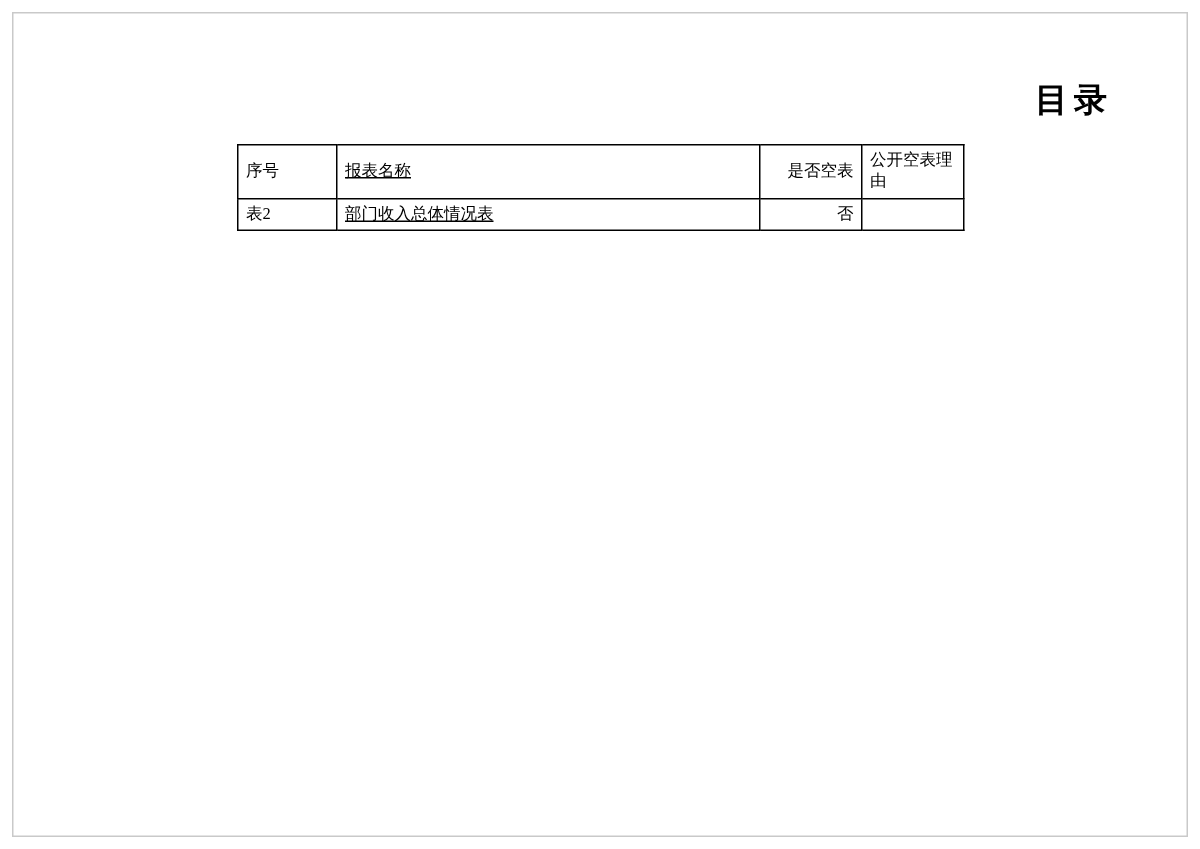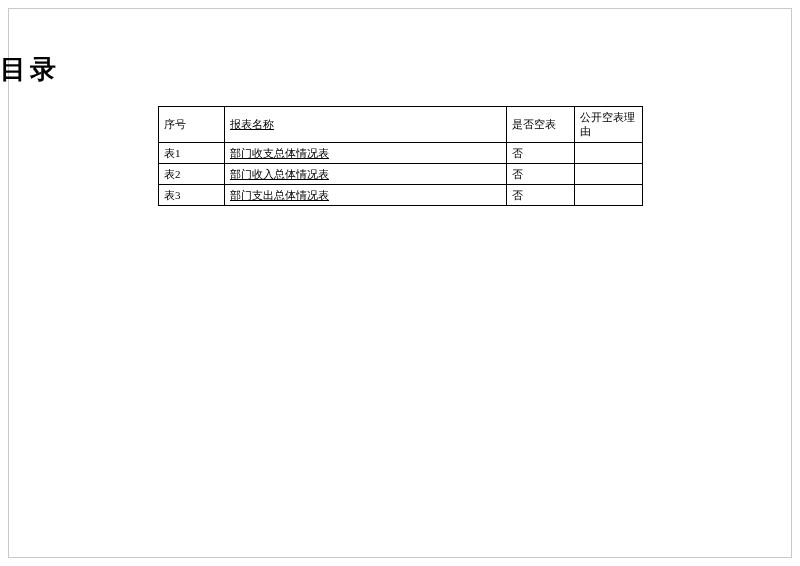--- a/index.html
+++ b/index.html
@@ -29,30 +29,30 @@
     height: 550px;
     border: 1px solid #c9c9c9;
     box-sizing: border-box;
     pointer-events: none;
   }
   .doc-title {
     position: absolute;
     left: 0;
     top: 52px;
     width: 742px;
-    text-align: left;
-    font-size: 26px;
+    text-align: right;
+    font-size: 22px;
     font-weight: bold;
     letter-spacing: 4px;
     font-family: "Liberation Serif", "DejaVu Serif", serif;
   }
   .table-wrap {
     position: absolute;
     left: 158px;
-    top: 106px;
+    top: 96px;
     width: 484px;
   }
   table.catalog {
     border-collapse: collapse;
     width: 484px;
     table-layout: fixed;
     font-size: 11px;
   }
   table.catalog td, table.catalog th {
     border: 1px solid #000000;
@@ -63,21 +63,21 @@
     font-family: "Liberation Serif", "DejaVu Serif", serif;
     vertical-align: middle;
     height: 17px;
     box-sizing: border-box;
   }
   table.catalog thead td {
     height: 25px;
   }
   .col-no { width: 66px; }
   .col-name { width: 282px; text-decoration: underline; }
-  .col-empty { width: 68px; text-align: left; }
+  .col-empty { width: 68px; text-align: right; }
   .col-reason { width: 68px; }
   .cell-left { text-align: left; }
 </style>
 </head>
 <body>
 
 <div class="page">
   <div class="page-border"></div>
 
   <div class="doc-title">目录</div>
@@ -87,33 +87,21 @@
       <thead>
         <tr>
           <td class="col-no cell-left">序号</td>
           <td class="col-name cell-left">报表名称</td>
           <td class="col-empty">是否空表</td>
           <td class="col-reason cell-left">公开空表理由</td>
         </tr>
       </thead>
       <tbody>
         <tr>
-          <td class="col-no cell-left">表1</td>
-          <td class="col-name cell-left">部门收支总体情况表</td>
-          <td class="col-empty">否</td>
-          <td class="col-reason cell-left"></td>
-        </tr>
-        <tr>
           <td class="col-no cell-left">表2</td>
           <td class="col-name cell-left">部门收入总体情况表</td>
-          <td class="col-empty">否</td>
-          <td class="col-reason cell-left"></td>
-        </tr>
-        <tr>
-          <td class="col-no cell-left">表3</td>
-          <td class="col-name cell-left">部门支出总体情况表</td>
           <td class="col-empty">否</td>
           <td class="col-reason cell-left"></td>
         </tr>
       </tbody>
     </table>
   </div>
 </div>
 
 </body></html>

